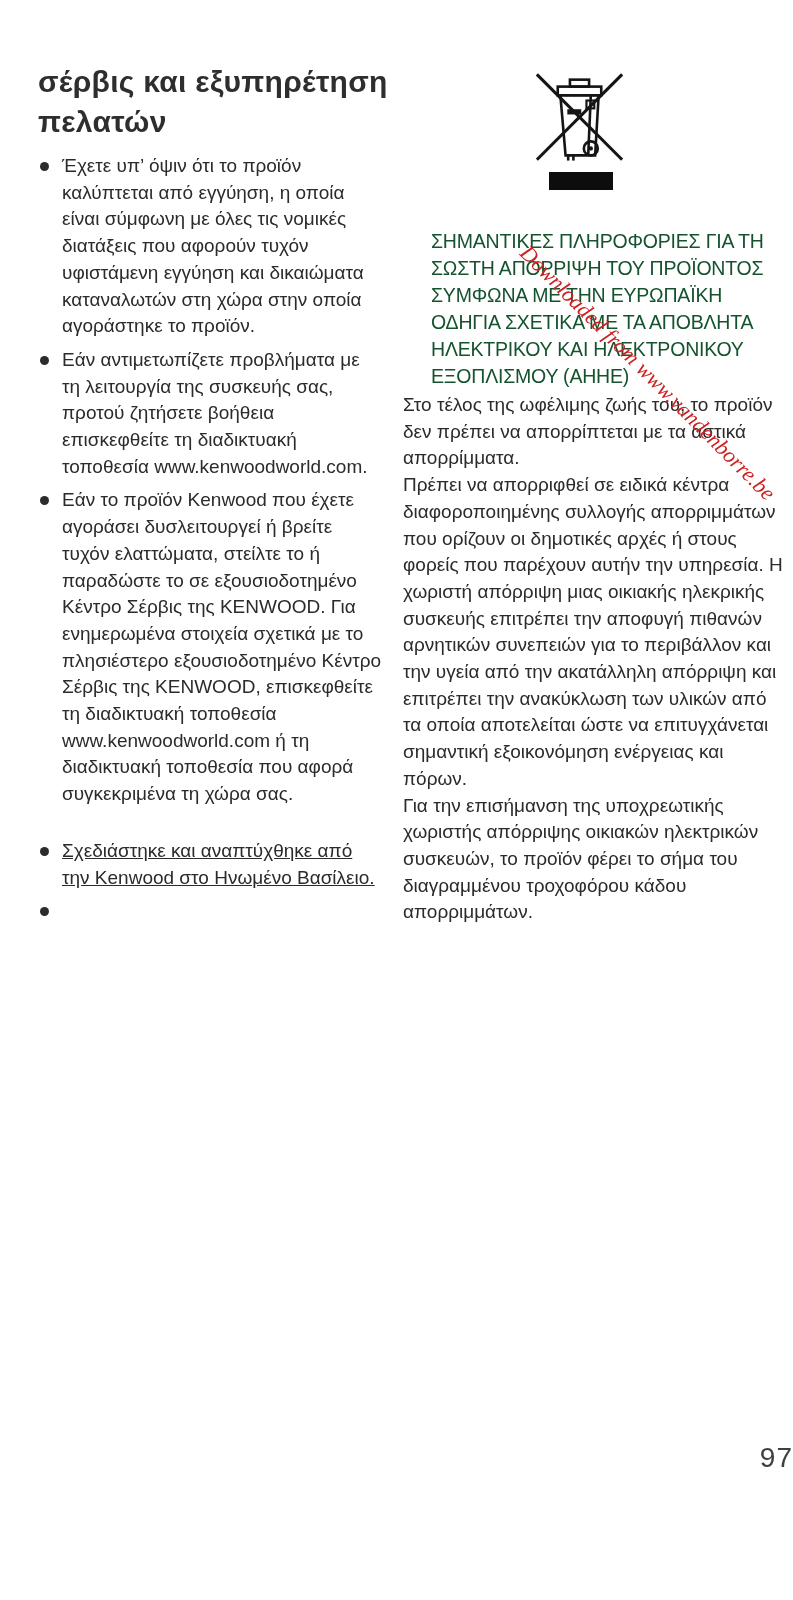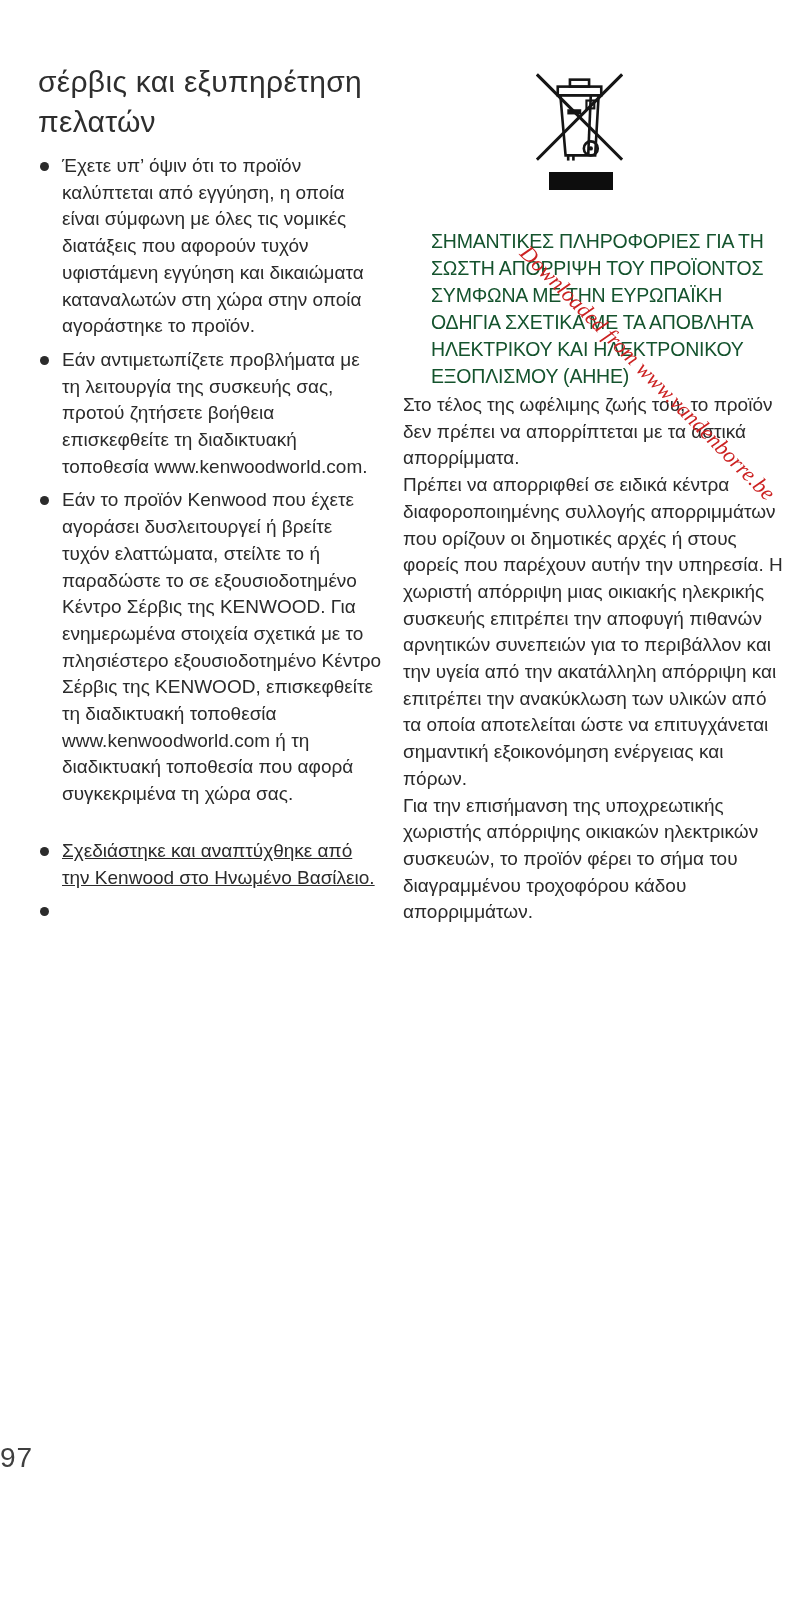--- a/index.html
+++ b/index.html
@@ -12,21 +12,21 @@
     overflow: hidden;
     font-family: "Liberation Sans", "DejaVu Sans", sans-serif;
     color: #2b2b2b;
   }
   .title {
     position: absolute;
     left: 38px;
     top: 62px;
     width: 356px;
     font-size: 30px;
-    font-weight: 400;
+    font-weight: 700;
     line-height: 40px;
     color: #2e2e2e;
     letter-spacing: 0.3px;
   }
   .bullets {
     position: absolute;
     left: 40px;
     top: 153px;
     width: 342px;
     list-style: none;
@@ -91,21 +91,21 @@
     white-space: nowrap;
     transform: rotate(45deg);
     transform-origin: 0 0;
     z-index: 5;
   }
   .page-number {
     position: absolute;
     left: 0;
     right: 0;
     top: 1442px;
-    text-align: left;
+    text-align: right;
     font-size: 28px;
     color: #3f3f3f;
     letter-spacing: 1px;
   }
 </style>
 </head>
 <body>
 
 <div class="page">
 

